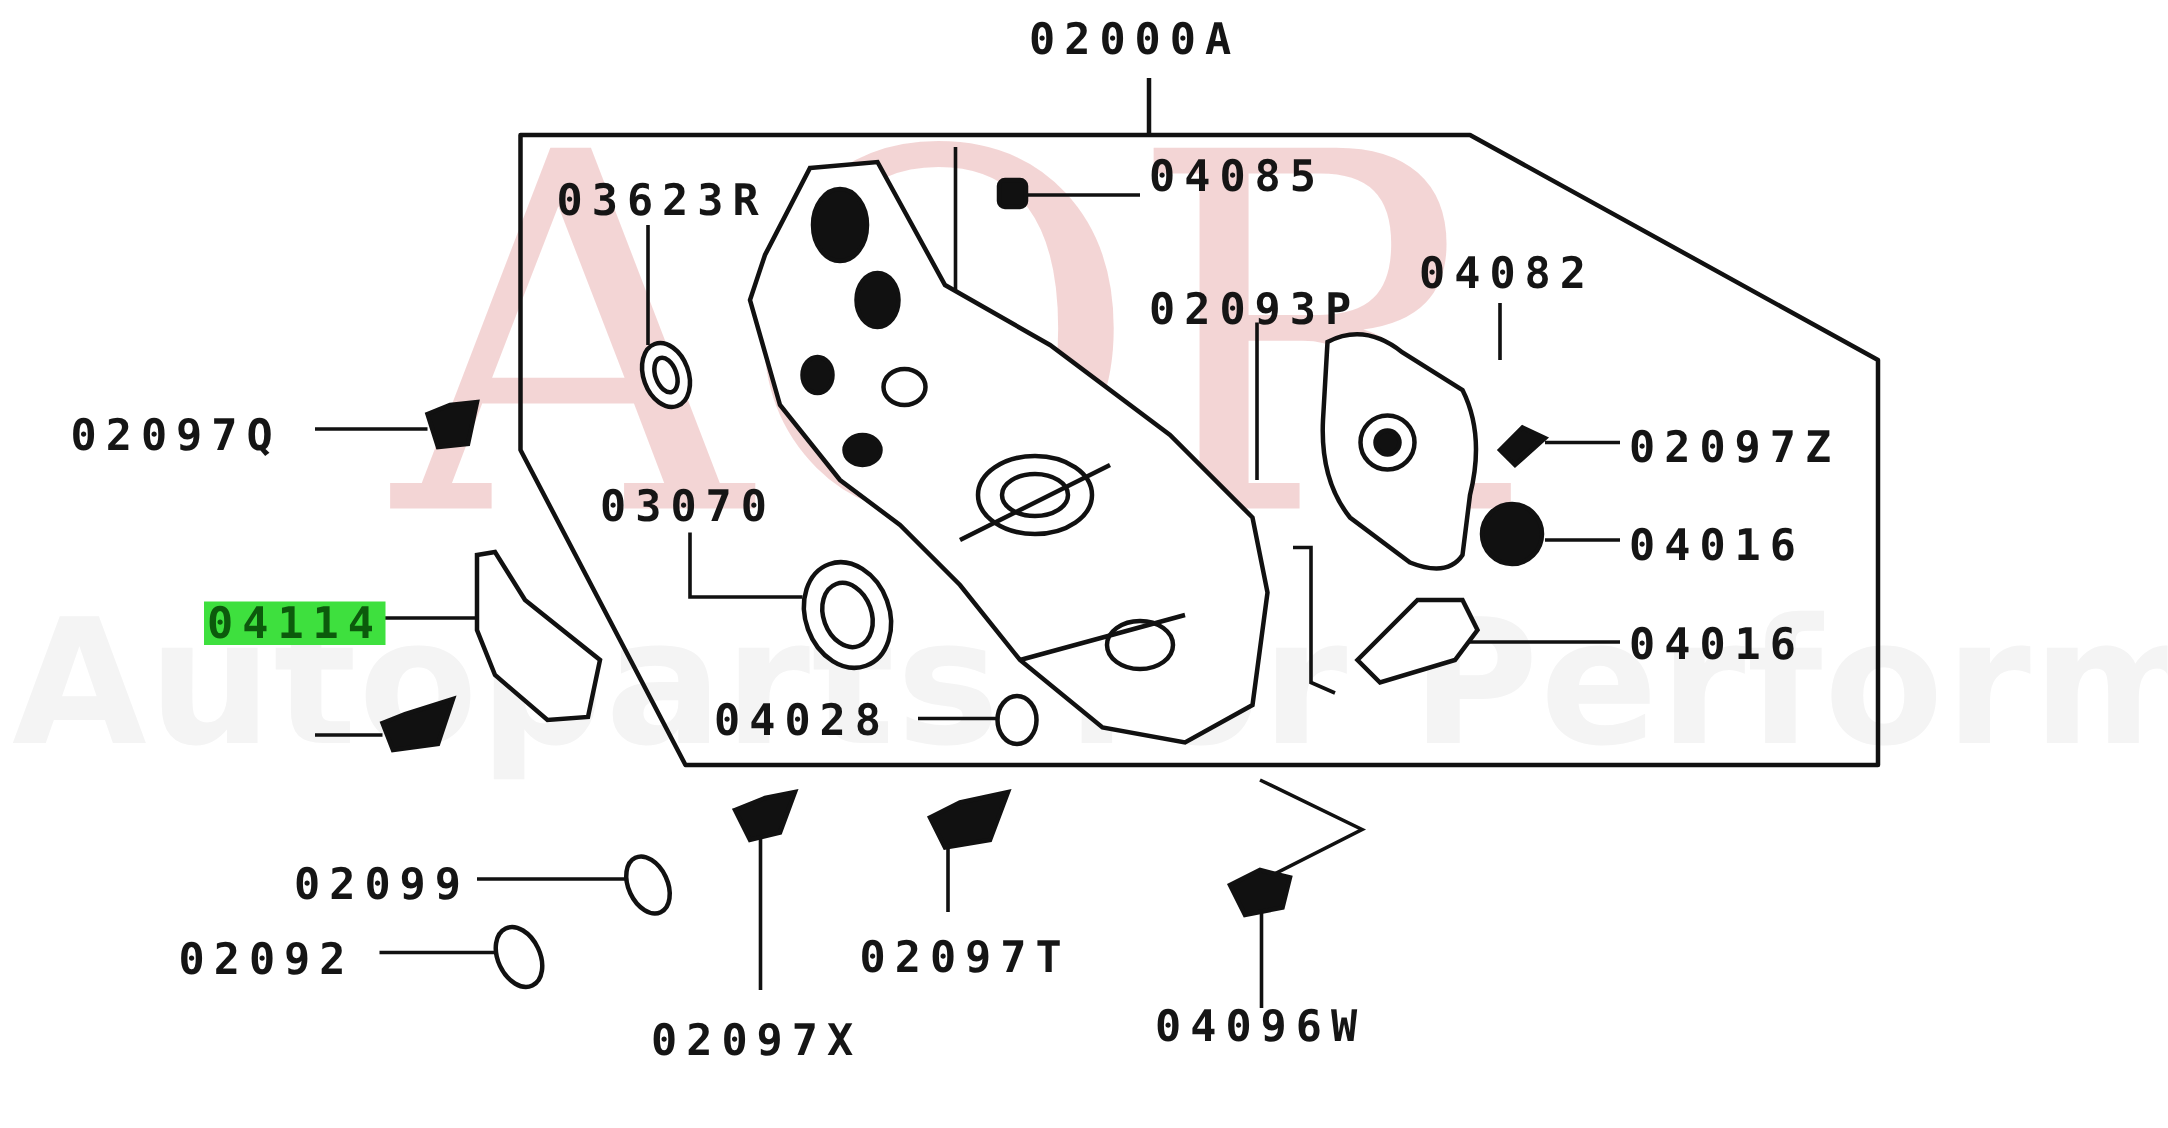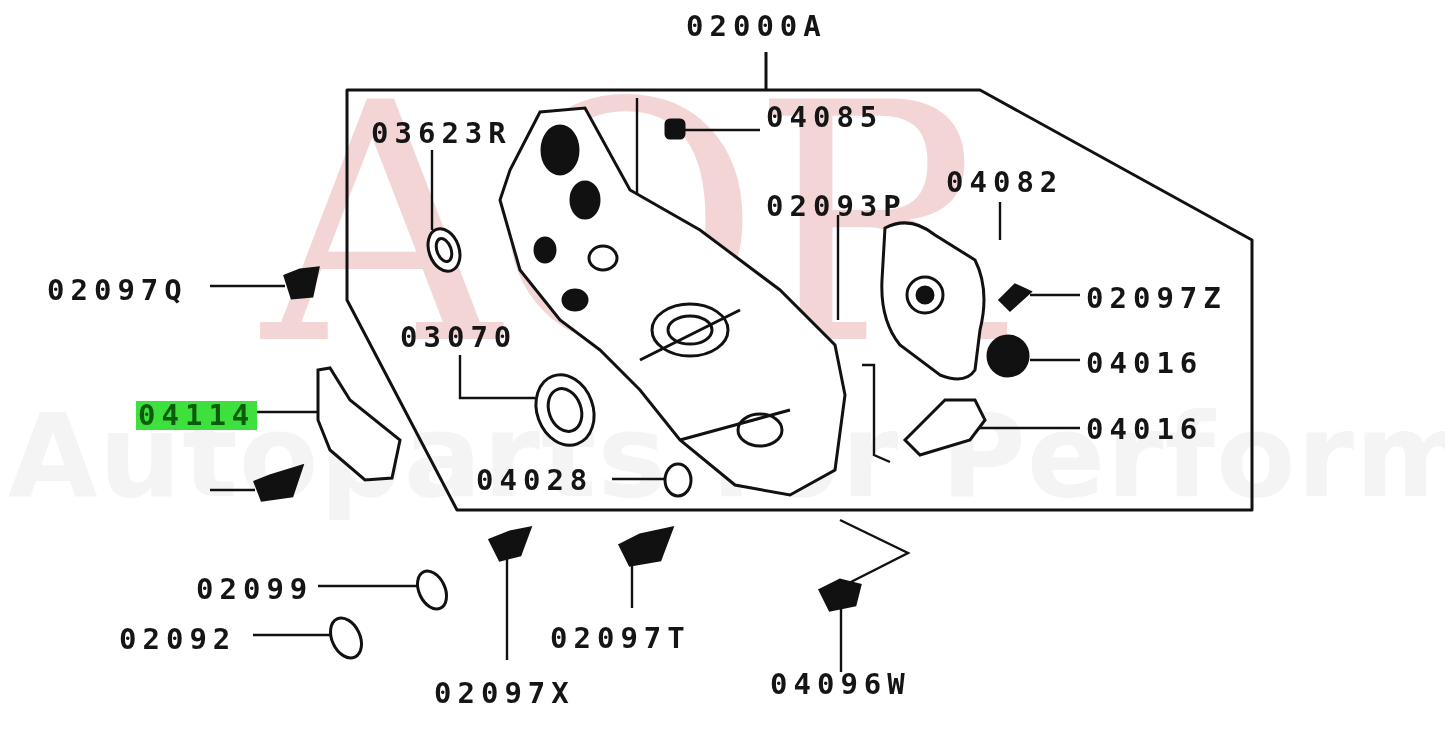--- a/index.html
+++ b/index.html
@@ -98,17 +98,17 @@
   <div class="label" style="left:946px;top:168px">04082</div>
   <div class="label" style="left:47px;top:276px">02097Q</div>
   <div class="label" style="left:1086px;top:284px">02097Z</div>
   <div class="label" style="left:400px;top:323px">03070</div>
   <div class="label" style="left:1086px;top:349px">04016</div>
   <div class="label hl" style="left:112px;top:401px">04114</div>
   <div class="label" style="left:1086px;top:415px">04016</div>
   <div class="label" style="left:476px;top:466px">04028</div>
   <div class="label" style="left:196px;top:575px">02099</div>
   <div class="label" style="left:119px;top:625px">02092</div>
-  <div class="label" style="left:550px;top:624px">02097T</div>
+  <div class="label" style="left:573px;top:624px">02097T</div>
   <div class="label" style="left:434px;top:679px">02097X</div>
   <div class="label" style="left:770px;top:670px">04096W</div>
 
 </div>
 
 </body></html>

